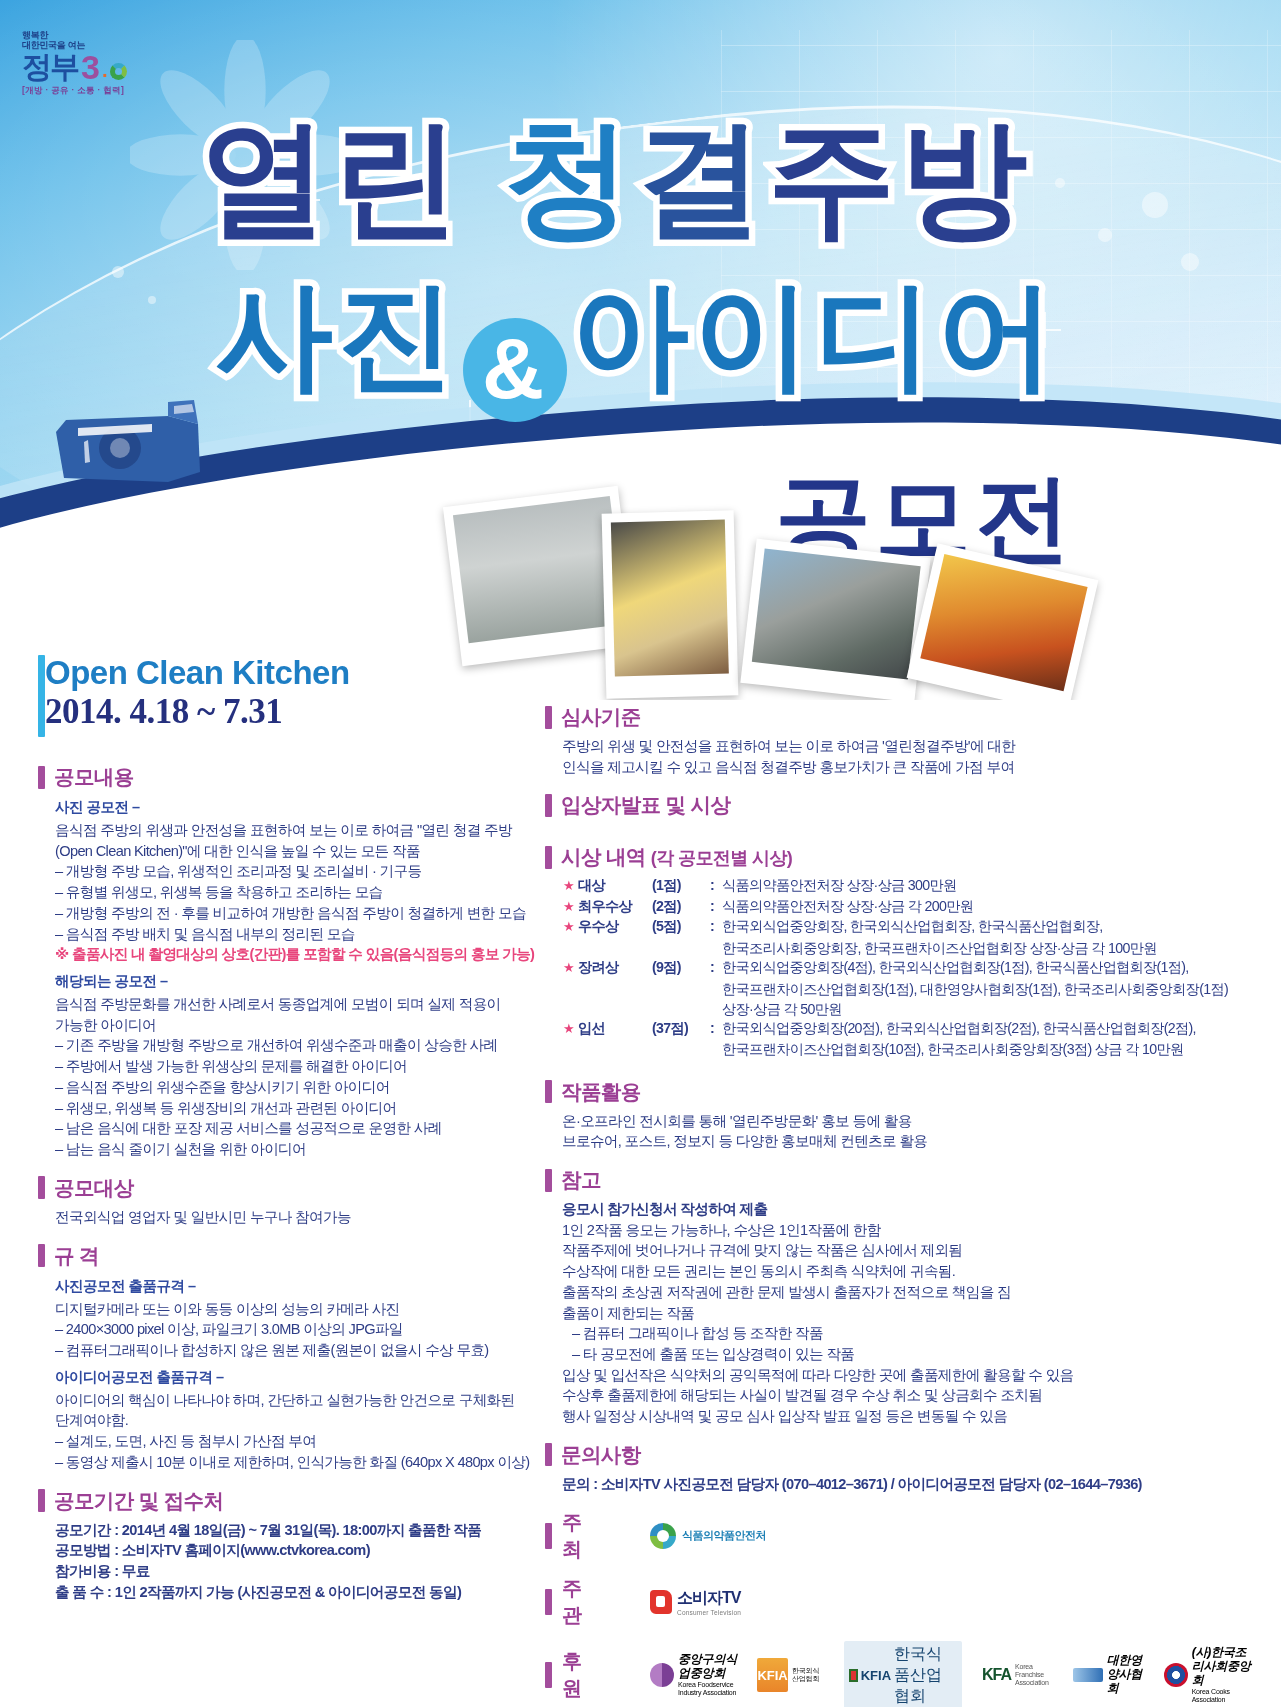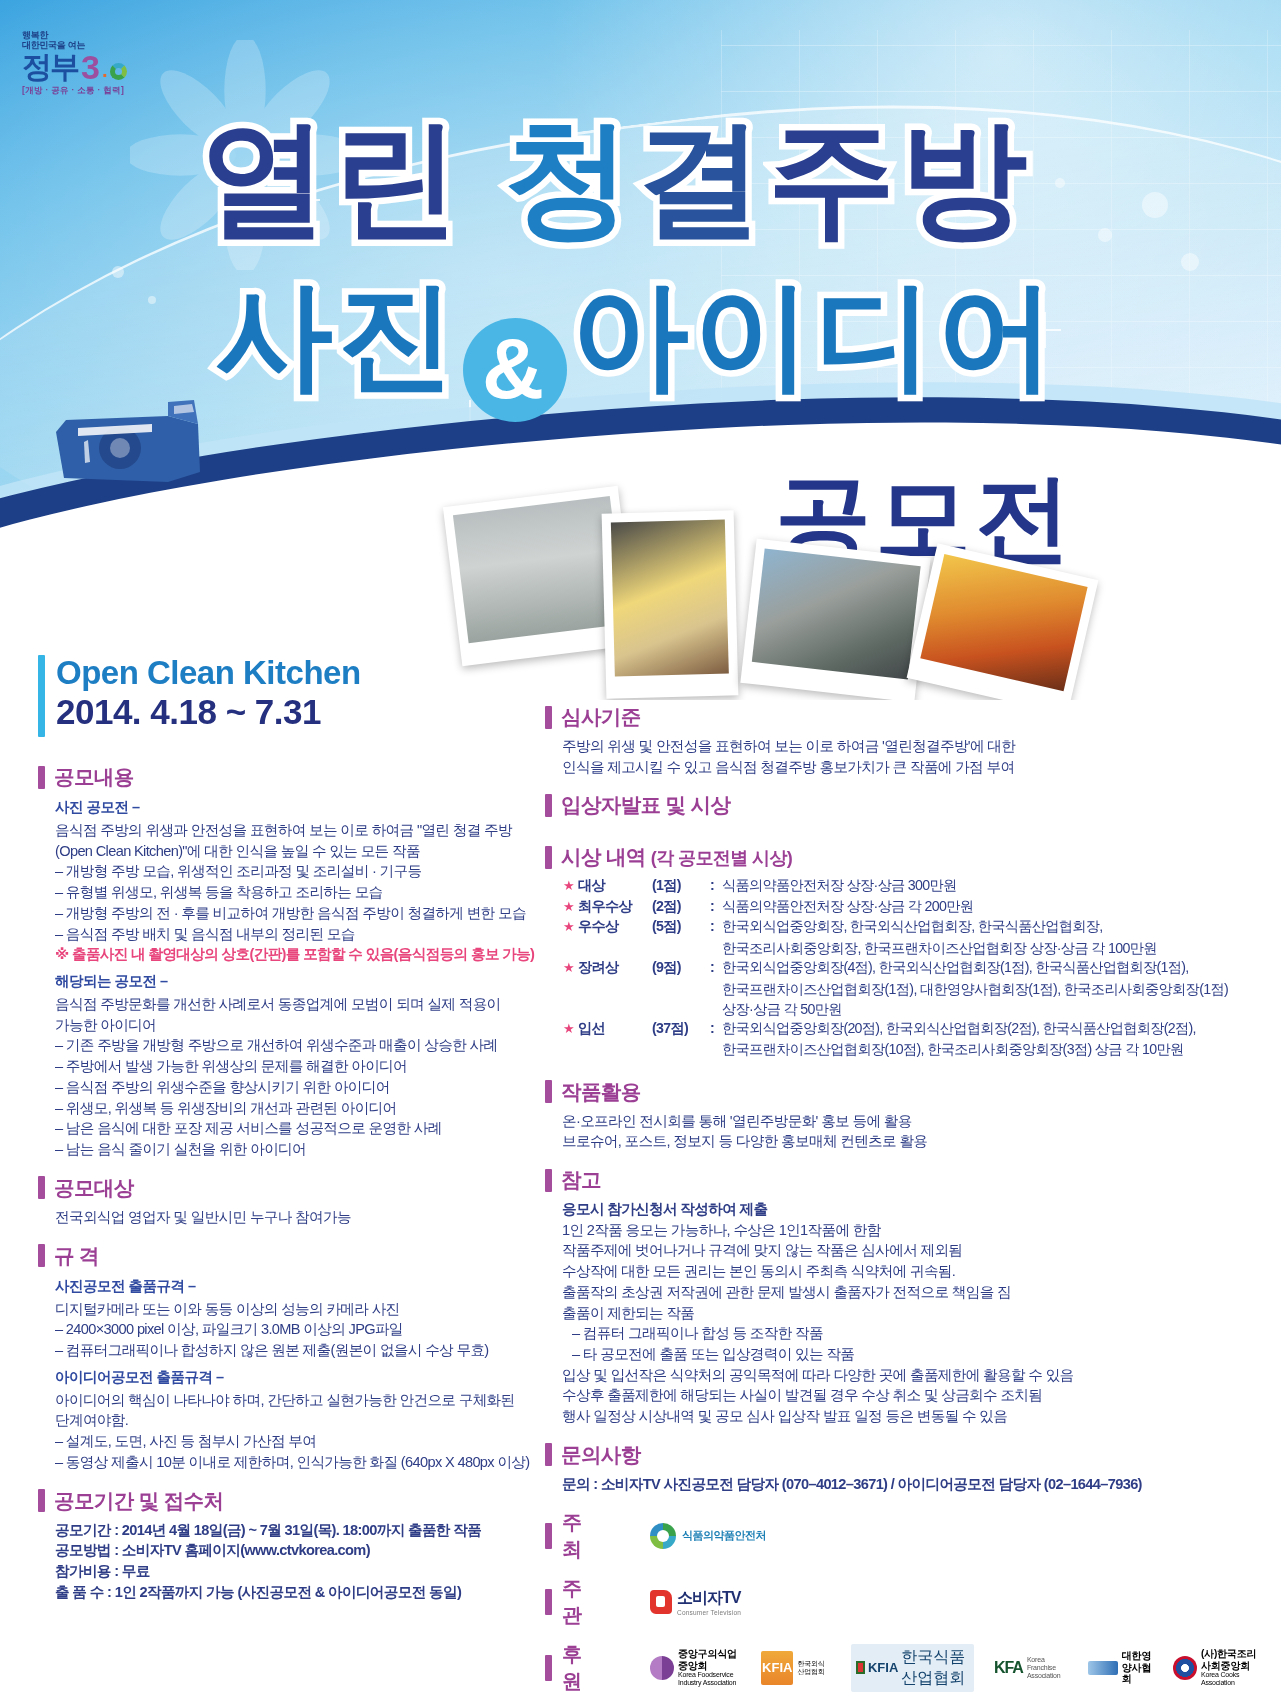--- a/index.html
+++ b/index.html
@@ -109,22 +109,22 @@
   #ph4{ left:920px; top:560px; width:165px; height:138px; transform:rotate(13deg); }
 
   
   #content{ position:absolute; left:0; top:655px; width:1281px; }
   .col-left{ position:absolute; left:38px; top:0;  width:498px; }
   .col-right{ position:absolute; left:545px; top:48px; width:712px; }
   .barblue{ width:7px; background:#35b4e6; border-radius:1px; flex:none; }
   .bar{ width:7px; background:#a34d9c; border-radius:1px; flex:none; }
 
   #oc-title{ font-size:33px; font-weight:bold; color:#1e7ec4; letter-spacing:-.5px; line-height:1.12; }
-  #oc-date{ font-size:35px; font-weight:bold; color:#25307e; letter-spacing:-.5px; line-height:1.12; }
-  #oc-block{ display:flex; gap:11px; margin-bottom:26px; }
+  #oc-date{ font-size:35px; font-weight:bold; color:#25307e; letter-spacing:-.5px; line-height:1.12;font-family:Liberation Serif, serif; }
+  #oc-block{ display:flex; margin-bottom:26px; }
   #oc-block .barblue{ height:82px; }
 
   .sec{ margin-bottom:14px; }
   .sec-head{ display:flex; align-items:center; gap:9px; margin-bottom:5px; }
   .sec-head .bar{ height:23px; }
   .sec-title{ font-size:20.5px; font-weight:bold; color:#9b3f94; letter-spacing:-.6px; }
   .sec-title .sub{ font-size:18px; color:#9b3f94; font-weight:bold; }
   .sec-body{ padding-left:17px; }
   .subhead{ font-size:14.5px; font-weight:bold; color:#2f4aa0; letter-spacing:-.5px; margin:7px 0 3px; }
   .p{ font-size:14.6px; color:#2e3d86; letter-spacing:-.65px; line-height:1.42; }
@@ -156,21 +156,21 @@
 
   .ctv{ display:flex; align-items:center; gap:5px; }
   .ctv .mark{ width:22px;height:24px;background:#e2342c;border-radius:4px 8px 4px 6px;position:relative;}
   .ctv .mark::after{content:"";position:absolute;left:6px;top:6px;width:9px;height:11px;background:#fff;border-radius:2px;}
   .ctv .t1{ font-size:16px;font-weight:bold;color:#1f2f72;letter-spacing:-1px;}
   .ctv .t2{ font-size:6.5px;color:#7c7c7c;letter-spacing:.2px;}
 
   .sponsor{ display:flex; align-items:center; gap:4px; }
   .sponsor .glyph{ width:24px;height:24px;border-radius:50%;flex:none; }
   .sponsor .txt{ font-size:7px; line-height:1.15; letter-spacing:-.2px; }
-  .sponsor .txt b{ font-size:10px; display:block; }
+  .sponsor .txt b{ font-size:12px; display:block;font-style:italic; }
 
   .kfia-box{ width:52px;height:34px;background:linear-gradient(180deg,#f0a93a,#e9852a);
       display:flex;align-items:center;justify-content:center;font-size:13px;font-weight:bold;color:#fff;border-radius:2px;}
   .kfia2{ background:#e3edf5; padding:3px 5px; display:flex;align-items:center;gap:3px;border-radius:2px; }
 </style>
 </head>
 <body>
 
 <div id="banner">
   <div class="sheen1"></div>

